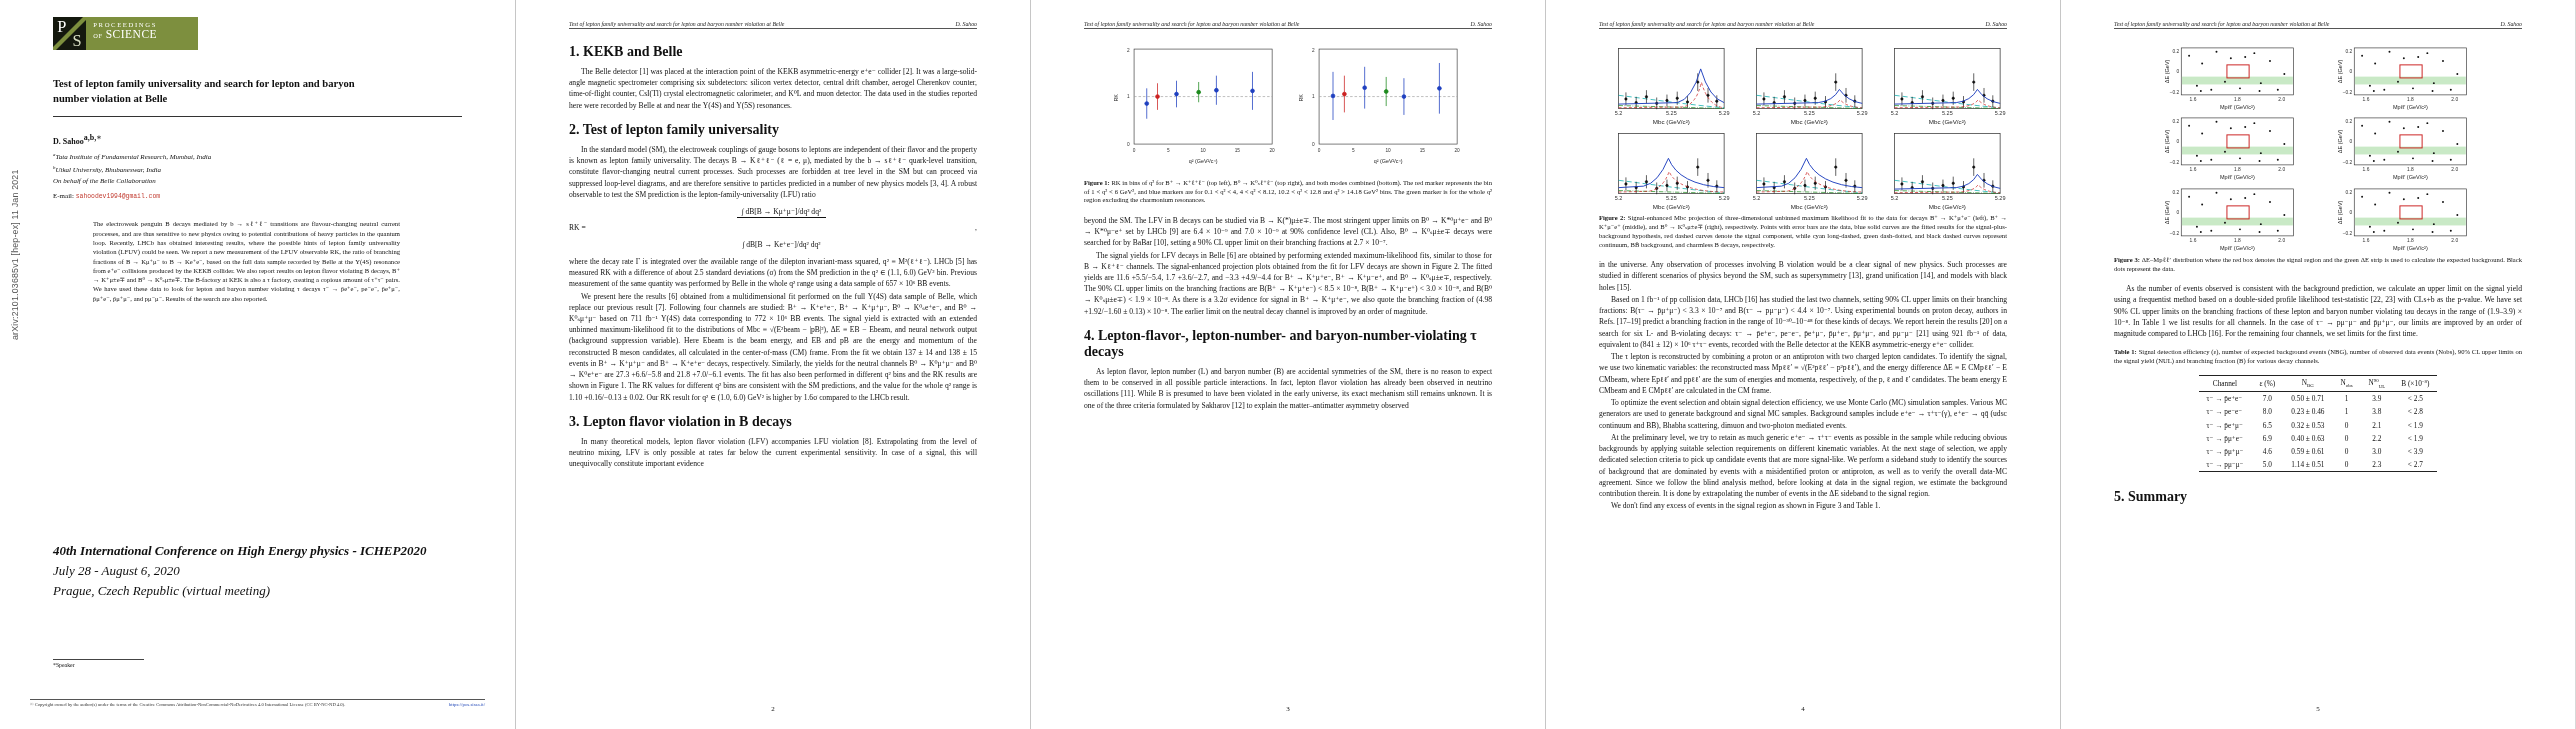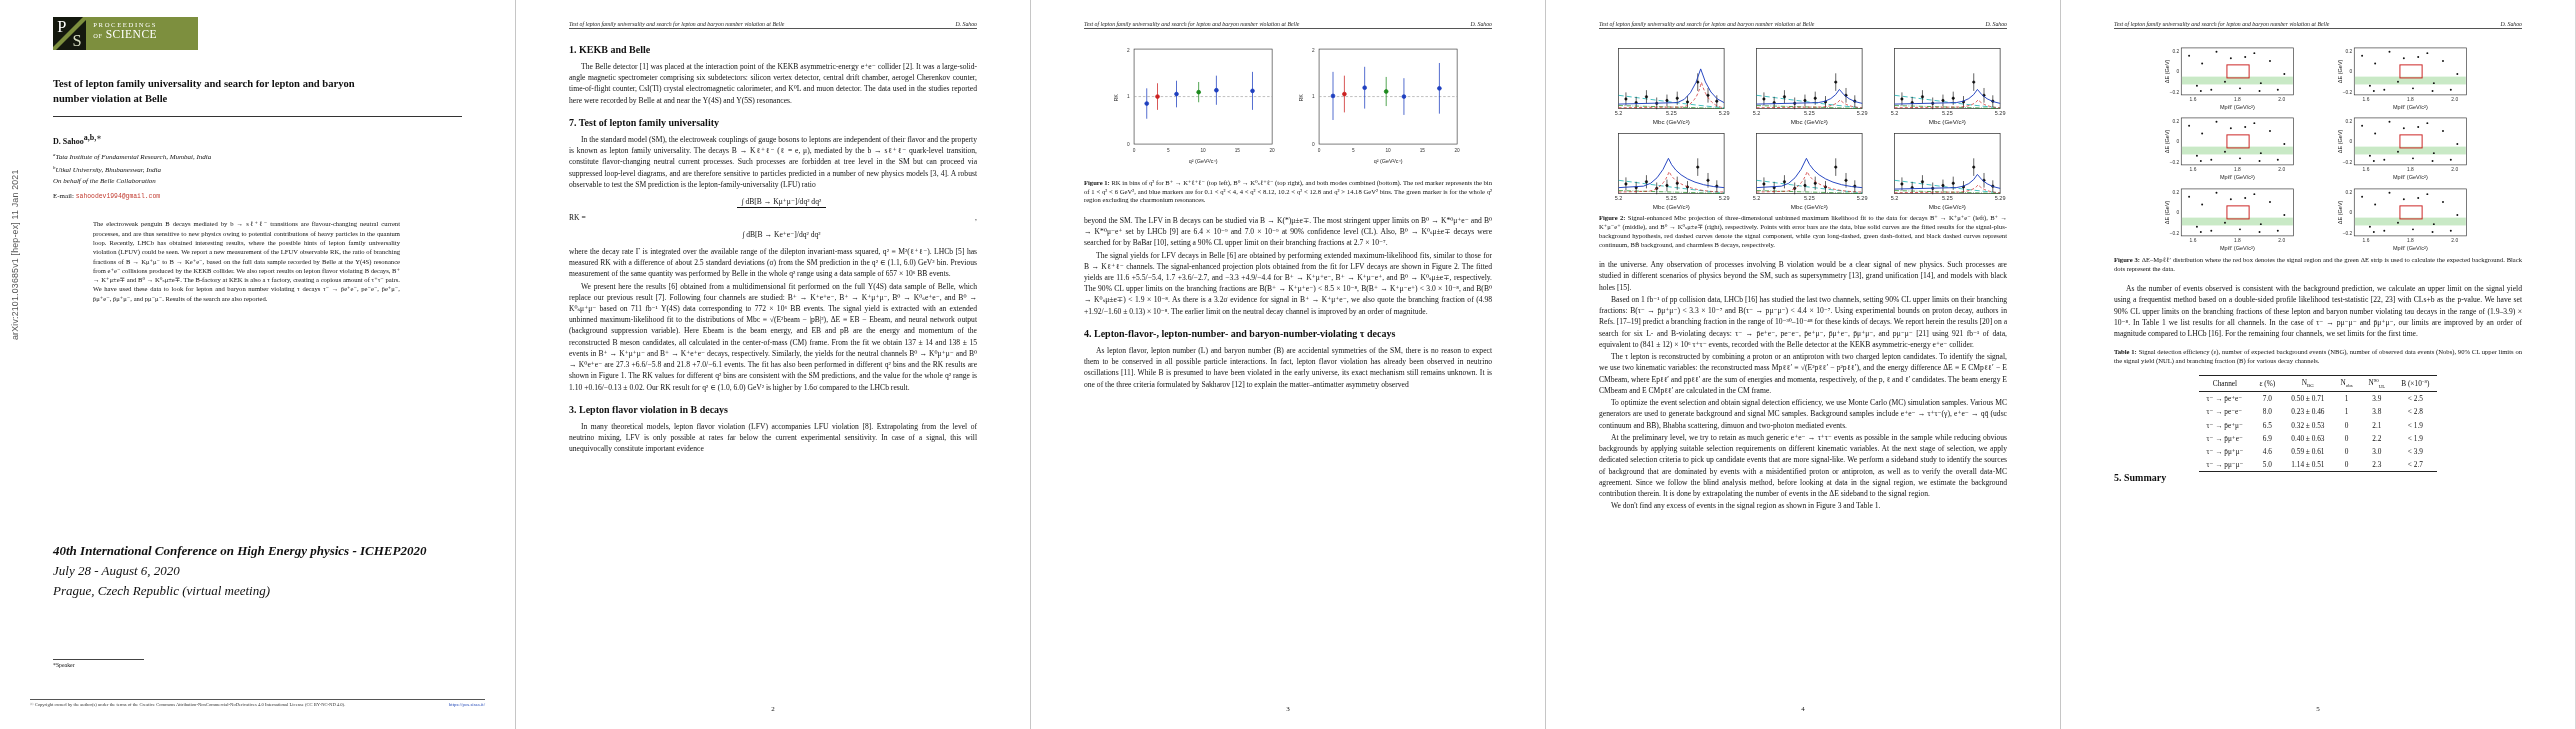--- a/index.html
+++ b/index.html
@@ -10,21 +10,21 @@
   .page + .page { border-left:0.6px solid #c6c6c6; }
   .inner { padding:20.7px 53px 0 53px; }
 
   
   .runhead { display:flex; justify-content:space-between; align-items:flex-end;
              font-size:5.8px; font-style:italic; color:#222;
              border-bottom:0.5px solid #555; padding-bottom:1.8px; margin-bottom:14.6px; }
   .pagenum { position:absolute; bottom:16px; left:0; right:0; text-align:center; font-size:7px; }
 
   
-  h2.sec { font-size:10px; font-weight:bold; margin:11px 0 6px 0; }
+  h2.sec { font-size:14px; font-weight:bold; margin:11px 0 6px 0; }
   p.body { font-size:7.6px; line-height:11.2px; text-align:justify; text-indent:12px; margin-bottom:1.2px; }
   p.noind { text-indent:0; }
 
   
   .equation { display:flex; justify-content:space-between; align-items:center; margin:7.3px 0 7.3px 0; font-size:7.6px; }
   .eq-lhs { margin-right:5.5px; }
   .frac { display:inline-flex; flex-direction:column; text-align:center; }
   .frac .num { border-bottom:0.6px solid #111; padding:0 4.3px 1.2px 4.3px; }
   .frac .den { padding-top:1.2px;margin-top:20px; }
   .eq-end { margin-left:3.6px; }
@@ -139,21 +139,21 @@
   <div class="page">
     <div class="inner">
       <div class="runhead">
         <span>Test of lepton family universality and search for lepton and baryon number violation at Belle</span>
         <span>D. Sahoo</span>
       </div>
 
       <h2 class="sec">1. KEKB and Belle</h2>
       <p class="body">The Belle detector [1] was placed at the interaction point of the KEKB asymmetric-energy e⁺e⁻ collider [2]. It was a large-solid-angle magnetic spectrometer comprising six subdetectors: silicon vertex detector, central drift chamber, aerogel Cherenkov counter, time-of-flight counter, CsI(Tl) crystal electromagnetic calorimeter, and K⁰L and muon detector. The data used in the studies reported here were recorded by Belle at and near the Υ(4S) and Υ(5S) resonances.</p>
 
-      <h2 class="sec">7. Test of lepton family universality</h2>
+      <h2 class="sec">2. Test of lepton family universality</h2>
       <p class="body">In the standard model (SM), the electroweak couplings of gauge bosons to leptons are independent of their flavor and the property is known as lepton family universality. The decays B → Kℓ⁺ℓ⁻ (ℓ = e, μ), mediated by the b → sℓ⁺ℓ⁻ quark-level transition, constitute flavor-changing neutral current processes. Such processes are forbidden at tree level in the SM but can proceed via suppressed loop-level diagrams, and are therefore sensitive to particles predicted in a number of new physics models [3, 4]. A robust observable to test the SM prediction is the lepton-family-universality (LFU) ratio</p>
 
       <div class="equation">
         <span class="eq-lhs">RK =</span>
         <span class="frac">
           <span class="num">∫ dB[B → Kμ⁺μ⁻]/dq² dq²</span>
           <span class="den">∫ dB[B → Ke⁺e⁻]/dq² dq²</span>
         </span>
         <span class="eq-end">,</span>
       </div>
@@ -489,19 +489,19 @@
             <td>τ⁻ → pμ⁻μ⁻</td>
               <td>5.0</td>
               <td>1.14 ± 0.51</td>
               <td>0</td>
               <td>2.3</td>
               <td>&lt; 2.7</td>
           </tr>
         </tbody>
       </table>
 
-      <h2 class="sec" style="margin-top:0">5. Summary</h2>
+      <h2 class="sec" style="margin-top:17px">5. Summary</h2>
     </div>
     <div class="pagenum">5</div>
   </div>
 
 </div>
 
 
 </body></html>

